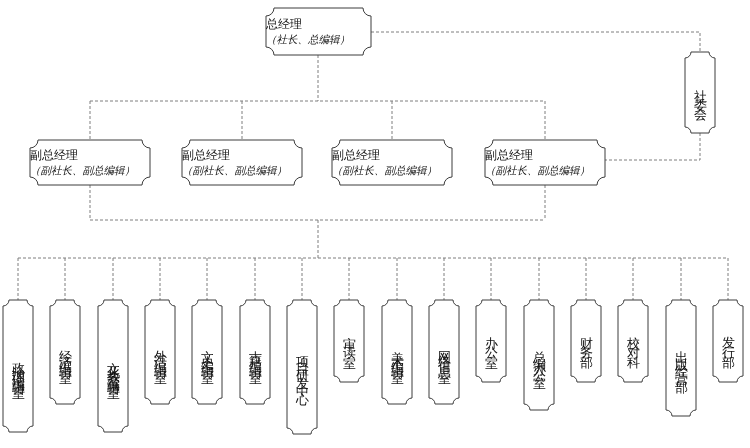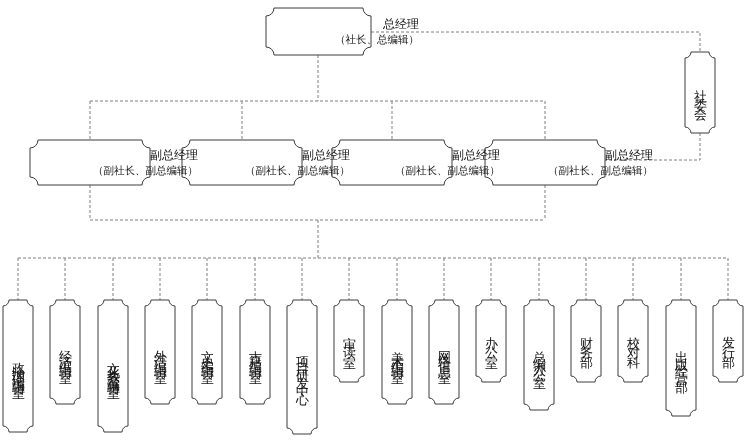--- a/index.html
+++ b/index.html
@@ -14,30 +14,29 @@
     overflow: hidden;
   }
   #links {
     position: absolute; left: 0; top: 0;
     width: 750px; height: 448px;
   }
   .node-label {
     position: absolute;
     display: flex;
     flex-direction: column;
-    align-items: flex-end;
+    align-items: flex-start;
     justify-content: center;
     color: var(--text, #111111);
     text-align: center;
     line-height: 1.35;
     pointer-events: none;
-    margin-left: 48px;
   }
   .node-label .line1 { font-size: 12px; white-space: nowrap; }
-  .node-label .line2 { font-size: 10.5px; white-space: nowrap; }
+  .node-label .line2 { font-size: 10.5px; white-space: nowrap; font-style: italic; }
   .vertical-label {
     position: absolute;
     display: flex;
     align-items: center;
     justify-content: center;
     writing-mode: vertical-rl;
     text-orientation: upright;
     font-size: 13px;
     color: var(--text, #111111);
     pointer-events: none;

